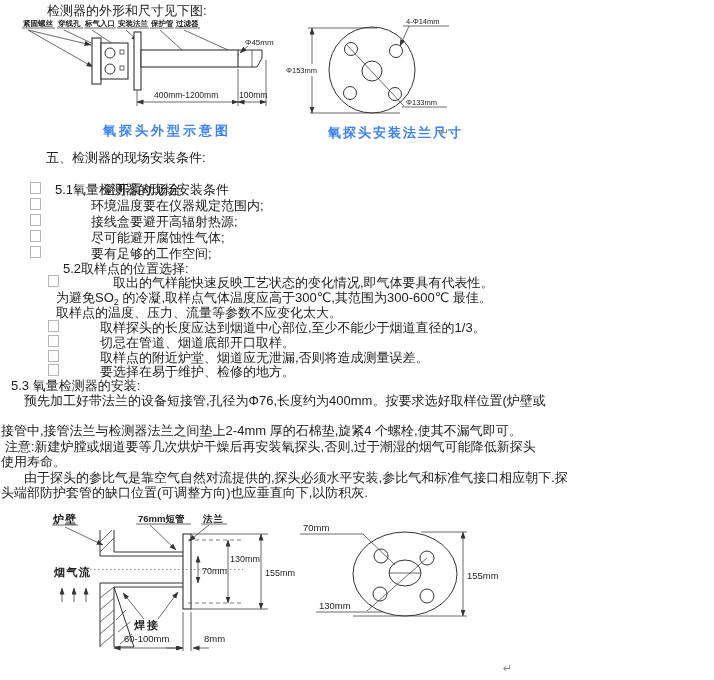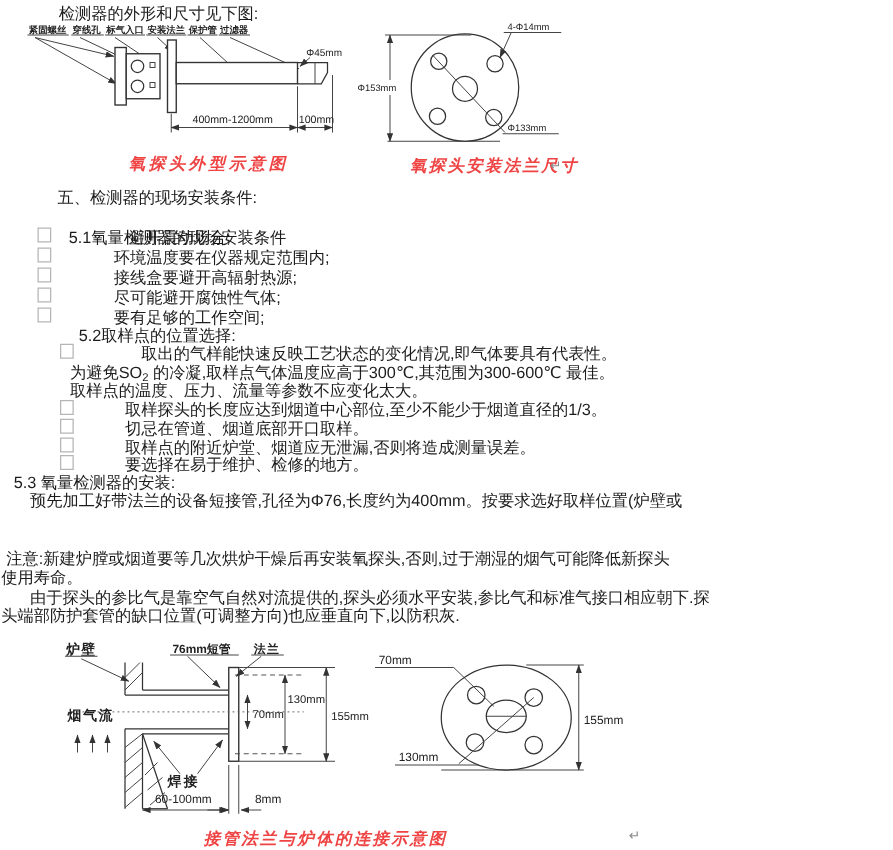--- a/index.html
+++ b/index.html
@@ -3,21 +3,21 @@
 <meta charset="utf-8">
 <style>
   html,body{margin:0;padding:0;background:#fff;}
   .page{position:relative;width:602px;height:680px;background:#ffffff;overflow:hidden;
         font-family:"Liberation Sans","DejaVu Sans",sans-serif;color:#1c1c1c;}
   .tl{position:absolute;font-size:13px;line-height:15px;white-space:nowrap;color:#1c1c1c;}
   .hd{font-weight:normal;}
   .bx{display:inline-block;width:9px;height:10px;border:1px solid #b5b5b5;background:#fff;vertical-align:0px;}
   .it{position:absolute;top:0;white-space:nowrap;}
   .sub{font-size:9px;vertical-align:-3px;}
-  .cap{position:absolute;font-weight:bold;font-size:13px;letter-spacing:3px;color:#ef4444;white-space:nowrap;font-style:italic;}
+  .cap{position:absolute;font-weight:bold;font-size:13px;letter-spacing:3px;color:#3b82f6;white-space:nowrap;}
   .ret{position:absolute;font-size:11px;color:#8a8a8a;}
   svg{position:absolute;overflow:visible;}
   .ln{stroke:#333;stroke-width:1;fill:none;}
   .lt{stroke:#444;stroke-width:0.8;fill:none;}
   .wf{fill:#ffffff;stroke:#333;stroke-width:1.1;}
   .ds{stroke:#555;stroke-width:0.8;fill:none;stroke-dasharray:4 3;}
   .dot{stroke:#666;stroke-width:0.8;fill:none;stroke-dasharray:1.5 2.5;}
   text{fill:#222;font-family:"Liberation Sans","DejaVu Sans",sans-serif;}
 </style>
 </head>
@@ -160,20 +160,21 @@
     <span class="bx"></span>
     <span class="it" style="left:52px;">取样点的附近炉堂、烟道应无泄漏,否则将造成测量误差。</span>
   </div>
   <div class="tl" style="left:48px;top:364px;">
     <span class="bx"></span>
     <span class="it" style="left:52px;">要选择在易于维护、检修的地方。</span>
   </div>
 
   <div class="tl" style="left:11px;top:378px;">5.3  氧量检测器的安装:</div>
   <div class="tl" style="left:24px;top:393px;">预先加工好带法兰的设备短接管,孔径为Φ76,长度约为400mm。按要求选好取样位置(炉壁或</div>
+  <div class="tl" style="left:1px;top:423px;">接管中,接管法兰与检测器法兰之间垫上2-4mm 厚的石棉垫,旋紧4 个螺栓,使其不漏气即可。</div>
   <div class="tl" style="left:5px;top:439px;">注意:新建炉膛或烟道要等几次烘炉干燥后再安装氧探头,否则,过于潮湿的烟气可能降低新探头</div>
   <div class="tl" style="left:1px;top:454px;">使用寿命。</div>
   <div class="tl" style="left:24px;top:470px;">由于探头的参比气是靠空气自然对流提供的,探头必须水平安装,参比气和标准气接口相应朝下.探</div>
   <div class="tl" style="left:1px;top:485px;">头端部防护套管的缺口位置(可调整方向)也应垂直向下,以防积灰.</div>
 
   <svg style="left:28px;top:512px;" width="285" height="150" viewBox="0 0 285 150">
     <defs>
       <marker id="ia" markerWidth="7" markerHeight="6" refX="6.5" refY="2.5" orient="auto-start-reverse" markerUnits="userSpaceOnUse">
         <path d="M0,0 L7,2.5 L0,5 Z" fill="#333"></path>
       </marker>
@@ -270,16 +271,15 @@
       <text x="24" y="94" font-size="9.5">130mm</text>
       <line class="lt" x1="21" y1="97" x2="88" y2="97"></line>
       <line class="lt" x1="72" y1="96" x2="132" y2="43"></line>
       <line class="lt" x1="126" y1="17" x2="172" y2="17"></line>
       <line class="lt" x1="58" y1="101" x2="172" y2="101"></line>
       <line class="lt" x1="168" y1="17" x2="168" y2="101" marker-start="url(#ga)" marker-end="url(#ga)"></line>
       <text x="172" y="64" font-size="9.5">155mm</text>
     </g>
   </svg>
 
-  <div class="cap" style="left:163px;top:662px;letter-spacing:2px;">接管法兰与炉体的连接示意图</div>
   <span class="ret" style="left:503px;top:662px;">↵</span>
 
 </div>
 
 </body></html>

